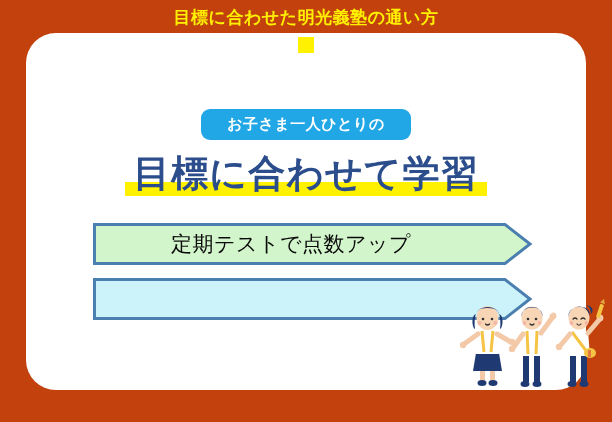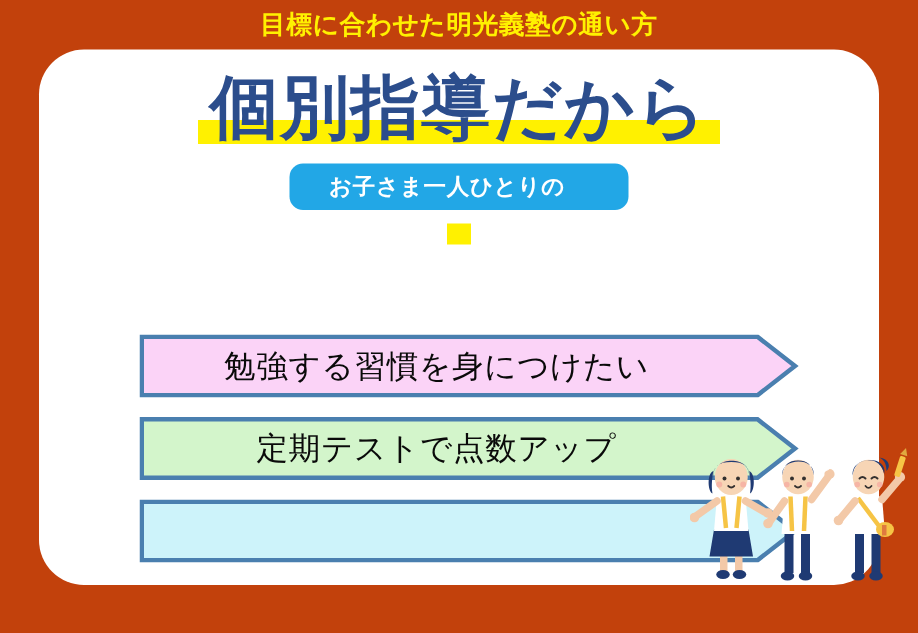--- a/index.html
+++ b/index.html
@@ -84,21 +84,21 @@
     text-align: center;
   }
   .badge {
     display: inline-block;
     background: #22A7E6;
     color: #ffffff;
     font-size: 15px;
     font-weight: bold;
     letter-spacing: 0.5px;
     border-radius: 9px;
-    padding: 6px 42px 7px 26px;
+    padding: 6px 26px 7px 26px;
     line-height: 18px;
     white-space: nowrap;
   }
 
   
   .headline2-wrap {
     position: absolute;
     left: 0;
     top: 117px;
     width: 560px;
@@ -181,42 +181,36 @@
 
 <div class="banner">
 
   <div class="eyebrow">目標に合わせた明光義塾の通い方</div>
 
   <div class="card">
 
     <div class="headline1-wrap">
       <div class="headline1">
         <span class="hl-mark"></span>
-        <span class="hl-text">個別指導だから</span>
       </div>
     </div>
 
     <div class="badge-wrap">
       <span class="badge">お子さま一人ひとりの</span>
     </div>
 
     <div class="headline2-wrap">
       <div class="headline2">
         <span class="hl-mark"></span>
+        <span class="hl-text">目標に合わせて学習</span>
       </div>
     </div>
 
     <div class="arrows">
 
-      <div class="arrow-row">
-        <svg class="arrow-svg" viewBox="0 0 440 42" preserveAspectRatio="none">
-          <polygon points="1.5,1.5 412,1.5 437,21 412,40.5 1.5,40.5" fill="#FBD3F7" stroke="#4A7FAF" stroke-width="3" stroke-linejoin="miter"></polygon>
-        </svg>
-        <div class="arrow-label">勉強する習慣を身につけたい</div>
-      </div>
 
       <div class="arrow-row">
         <svg class="arrow-svg" viewBox="0 0 440 42" preserveAspectRatio="none">
           <polygon points="1.5,1.5 412,1.5 437,21 412,40.5 1.5,40.5" fill="#D3F5CB" stroke="#4A7FAF" stroke-width="3" stroke-linejoin="miter"></polygon>
         </svg>
         <div class="arrow-label">定期テストで点数アップ</div>
       </div>
 
       <div class="arrow-row">
         <svg class="arrow-svg" viewBox="0 0 440 42" preserveAspectRatio="none">

